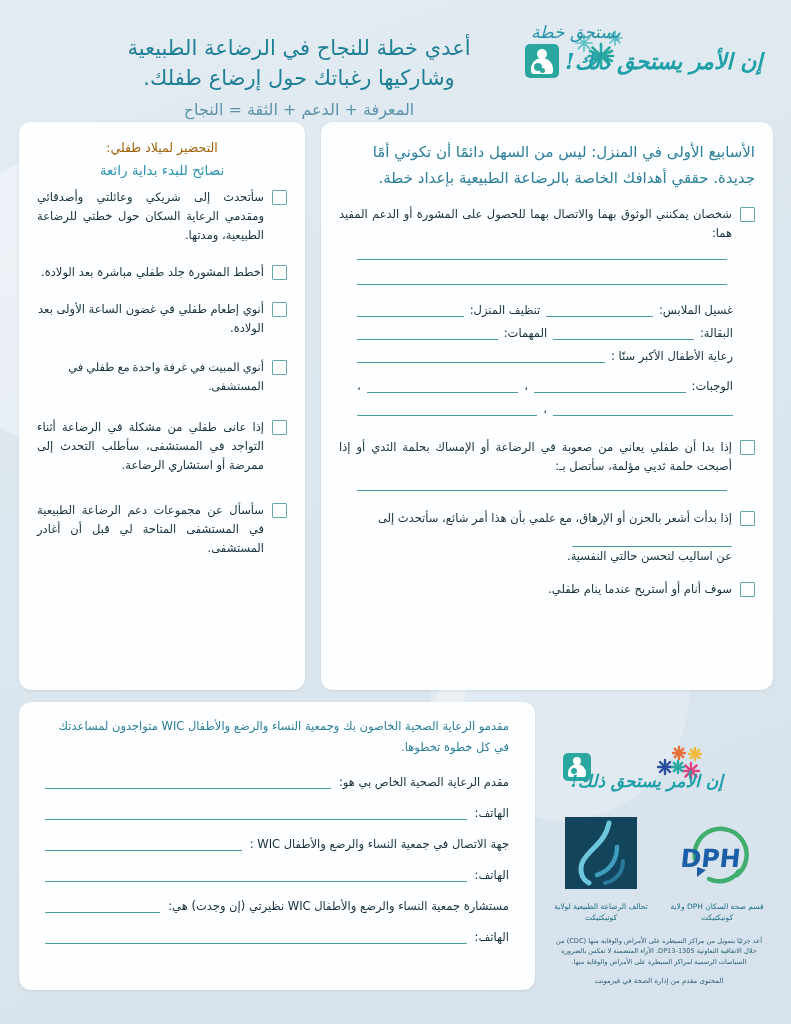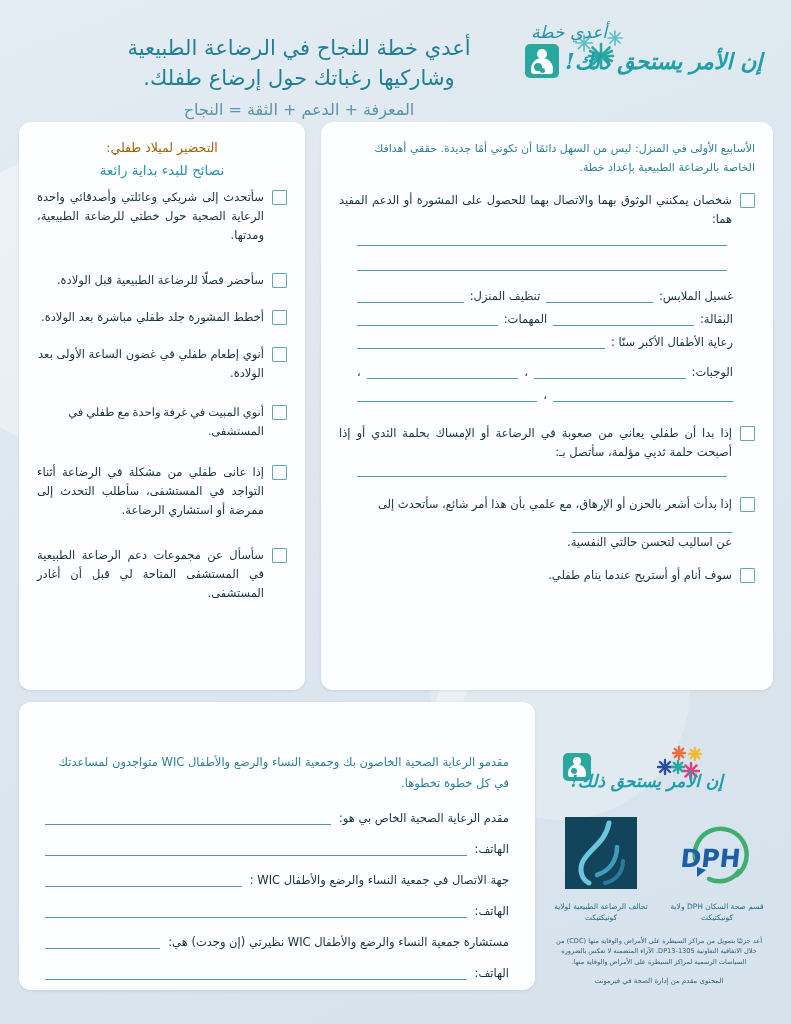--- a/index.html
+++ b/index.html
@@ -156,21 +156,21 @@
     text-align: right;
   }
   .sect-title.c { text-align: center; }
   .sect-sub {
     font-size: 13.5px;
     color: #2b93ad;
     margin: 4px 0 10px 0;
     text-align: center;
   }
   .intro {
-    font-size: 11px;
+    font-size: 15px;
     color: #2b7f99;
     line-height: 1.7;
     margin: 2px 0 14px 0;
     text-align: right;
   }
 
   
   .chk-row {
     display: flex;
     flex-direction: row;
@@ -371,46 +371,42 @@
             <line x1="-7" y1="0" x2="7" y2="0"></line>
               <line x1="0" y1="-7" x2="0" y2="7"></line>
             <line x1="-5" y1="-5" x2="5" y2="5"></line>
               <line x1="-5" y1="5" x2="5" y2="-5"></line>
           </g>
         </g>
       </svg>
     </div>
 
     <div class="brand">
-      <div class="brand-top">أعدي خطة</div>
+      <div class="brand-top">يستحق خطة</div>
       <div class="brand-row">
         <div class="brand-icon">
           <span class="head"></span>
             <span class="body"></span>
           <span class="baby"></span>
             <span class="baby2"></span>
         </div>
         <div class="brand-slogan">إن الأمر يستحق ذلك!</div>
       </div>
     </div>
 
   </div>
 
   <div class="card card-right">
     <div class="card-inner">
       <div class="sect-title c">التحضير لميلاد طفلي:</div>
       <div class="sect-sub">نصائح للبدء بداية رائعة</div>
 
       <div class="chk-row">
         <span class="chk-box"></span>
-        <span class="chk-text j">سأتحدث إلى شريكي وعائلتي وأصدقائي واحدة الرعاية الصحية حول خطتي للرضاعة الطبيعية، ومدتها.</span>
-      </div>
-      <div class="chk-row" style="margin-top:26px;">
-        <span class="chk-box"></span>
-        <span class="chk-text">سأحضر فصلًا للرضاعة الطبيعية قبل الولادة.</span>
+        <span class="chk-text j">سأتحدث إلى شريكي وعائلتي وأصدقائي ومقدمي الرعاية السكان حول خطتي للرضاعة الطبيعية، ومدتها.</span>
       </div>
       <div class="chk-row" style="margin-top:18px;">
         <span class="chk-box"></span>
         <span class="chk-text">أخطط المشورة جلد طفلي مباشرة بعد الولادة.</span>
       </div>
       <div class="chk-row" style="margin-top:18px;">
         <span class="chk-box"></span>
         <span class="chk-text">أنوي إطعام طفلي في غضون الساعة الأولى بعد الولادة.</span>
       </div>
       <div class="chk-row" style="margin-top:20px;font-family:Liberation Serif, serif;">
@@ -490,21 +486,21 @@
 
       <div class="chk-row" style="margin-top:12px;">
         <span class="chk-box"></span>
         <span class="chk-text">سوف أنام أو أستريح عندما ينام طفلي.</span>
       </div>
 
     </div>
   </div>
 
   <div class="card card-bottom">
-    <div class="card-inner" style="padding:20px 26px;margin-top:24px;">
+    <div class="card-inner" style="padding:8px 26px;">
       <div class="bottom-intro">مقدمو الرعاية الصحية الخاصون بك وجمعية النساء والرضع والأطفال WIC متواجدون لمساعدتك في كل خطوة تخطوها.</div>
 
       <div class="bottom-field">
         <span class="field-label">مقدم الرعاية الصحية الخاص بي هو:</span>
         <span class="field-rule"></span>
       </div>
       <div class="bottom-field">
         <span class="field-label">الهاتف:</span>
         <span class="field-rule"></span>
       </div>

